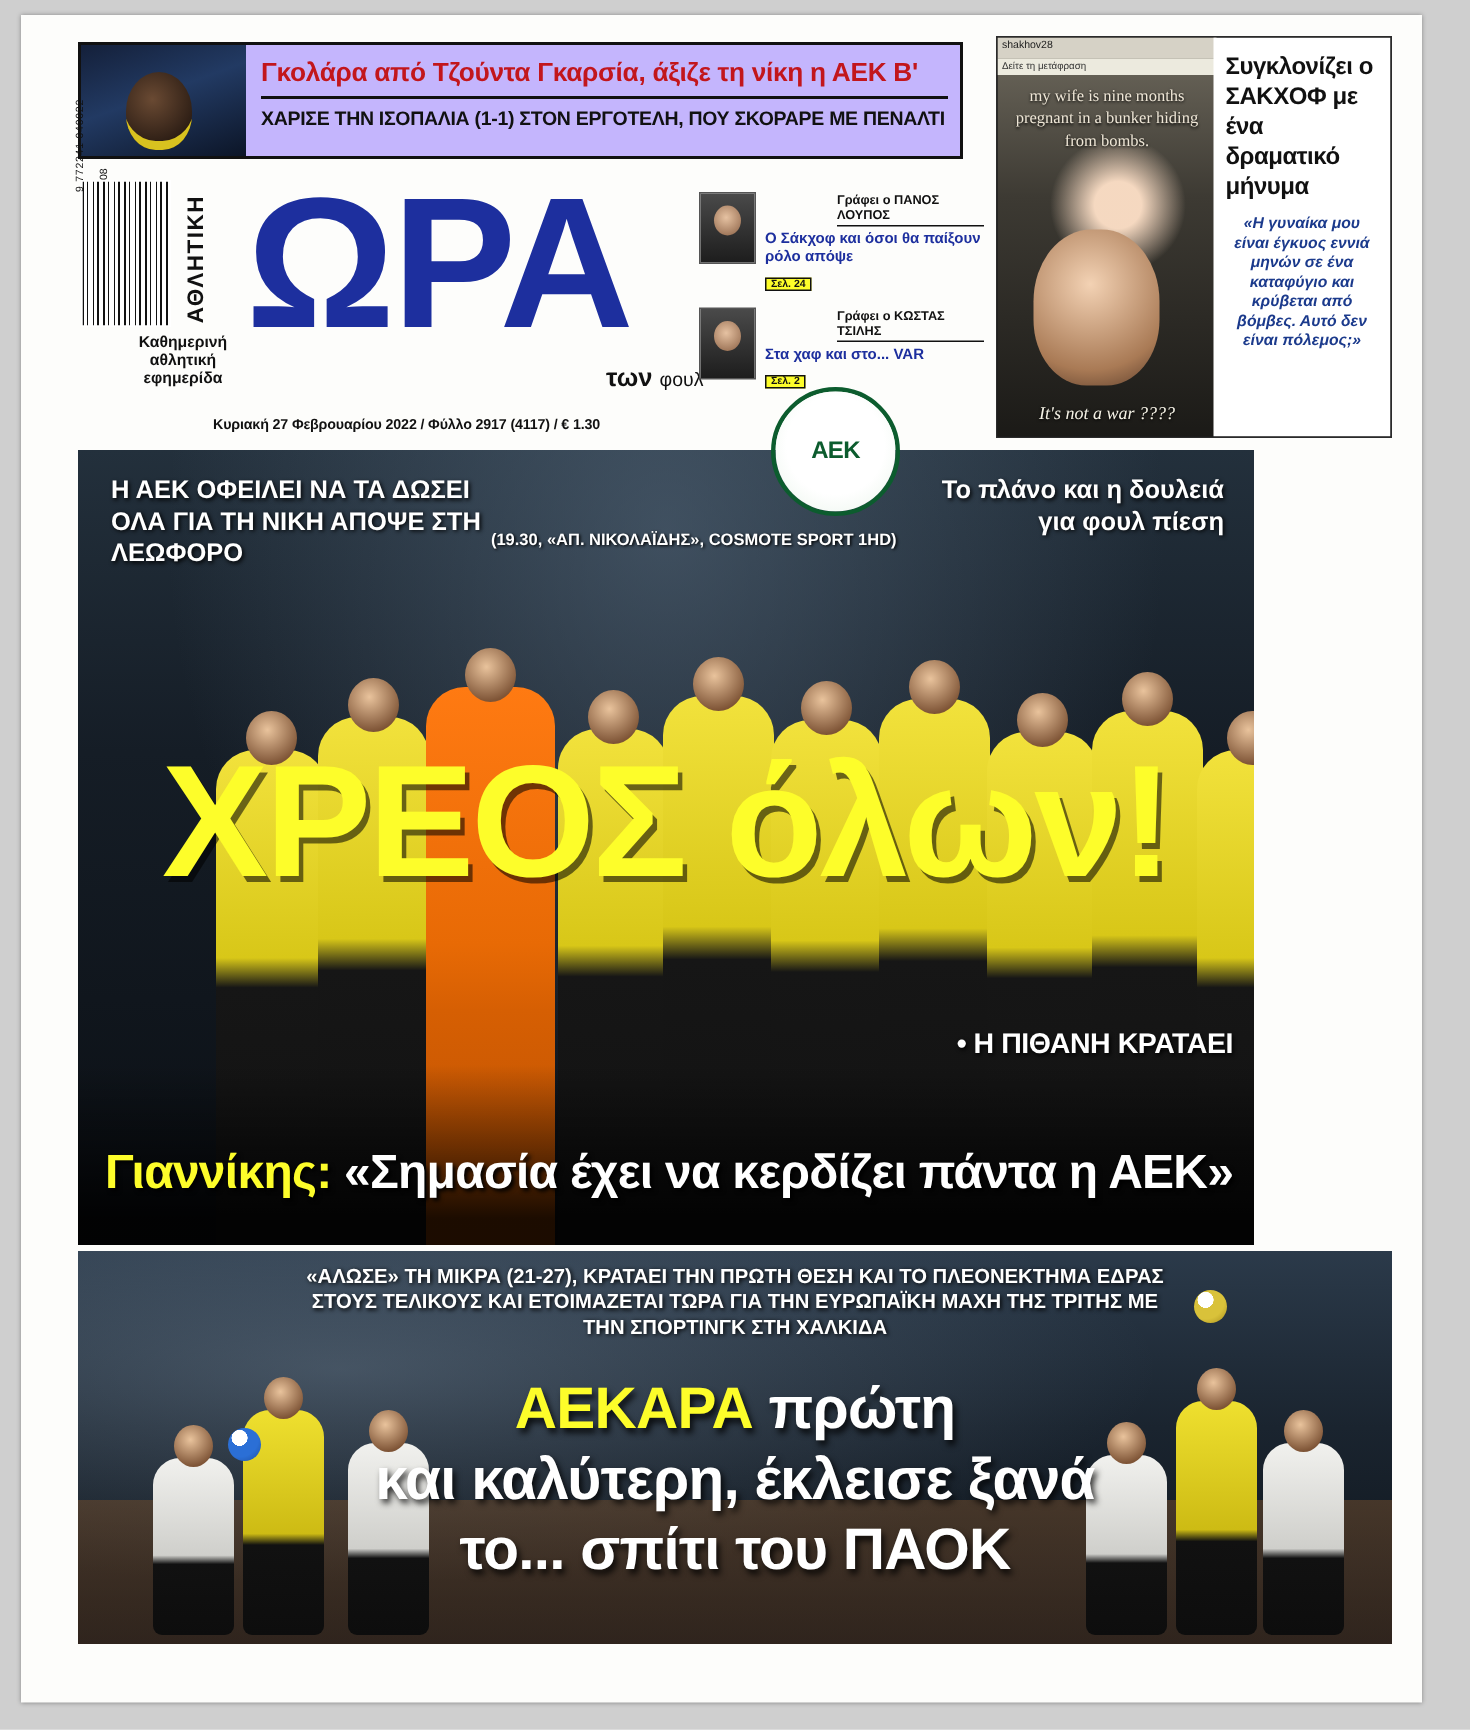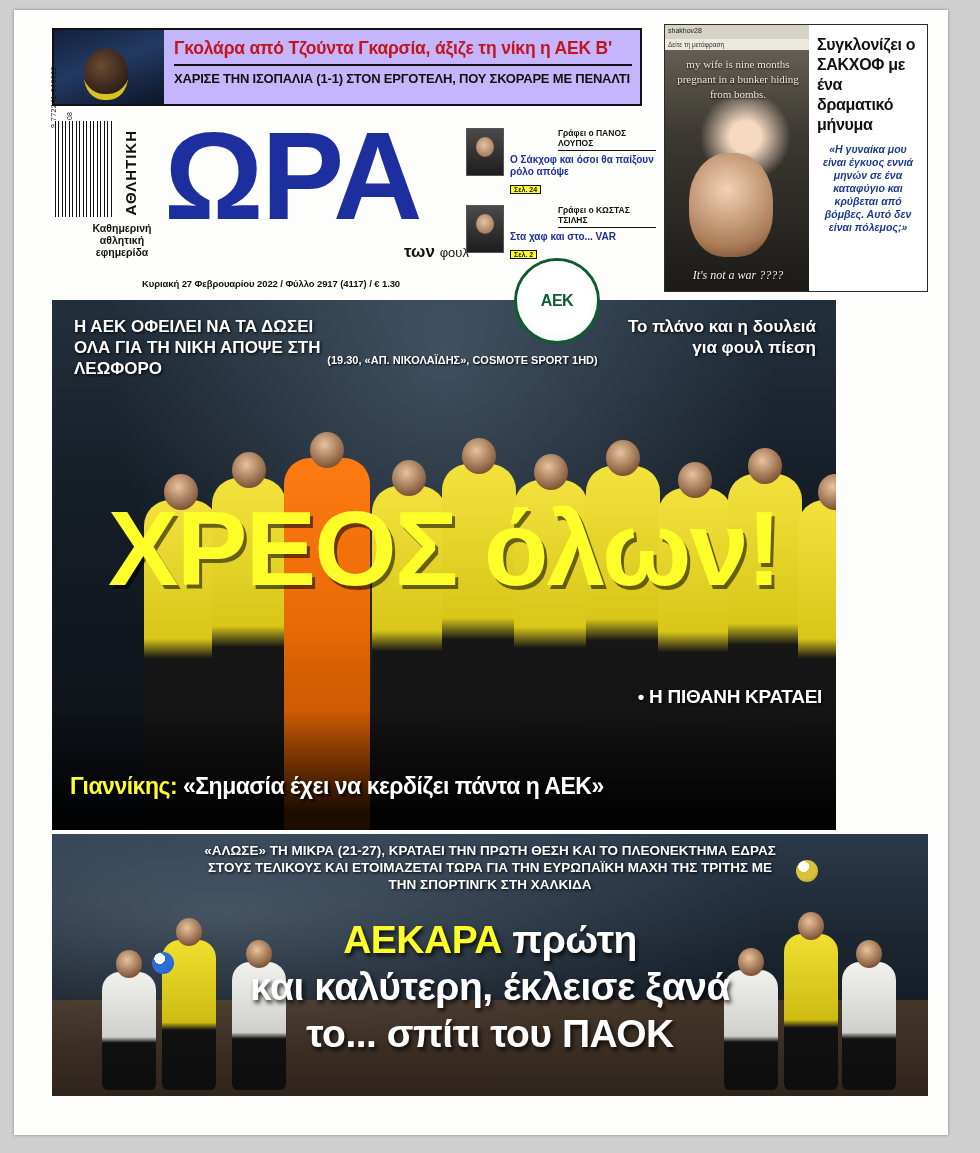--- a/index.html
+++ b/index.html
@@ -438,21 +438,21 @@
     font-size: 19px;
     text-shadow: 1px 1px 3px #000;
     letter-spacing: -0.3px;
   }
   .mp-quote {
     position: absolute;
     left: 18px;
     bottom: 30px;
     color: #fdfd2a;
     font-weight: bold;
-    font-size: 23px;
+    font-size: 32px;
     letter-spacing: -0.5px;
     text-shadow: 2px 2px 3px #000;
     margin-top: 46px;
   }
   .mp-quote .white { color: #ffffff; }
 
   
   .bottomphoto {
     position: absolute;
     left: 38px;

